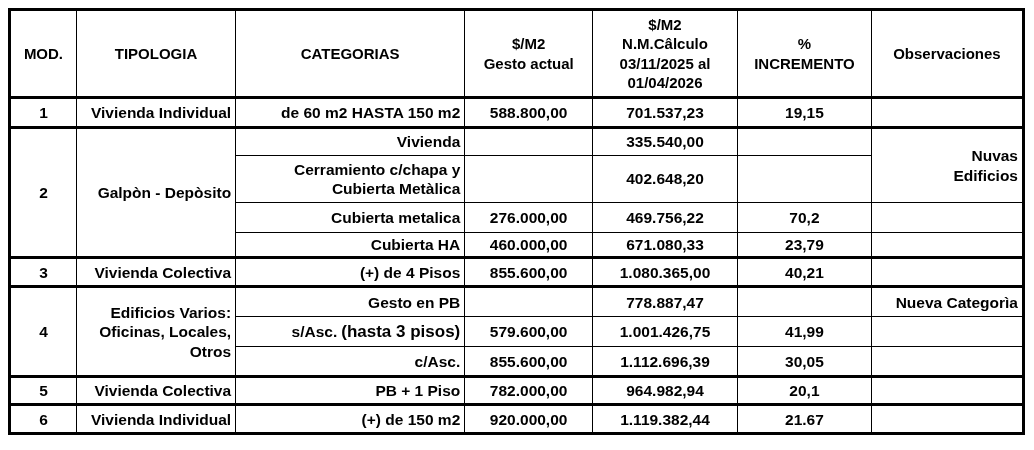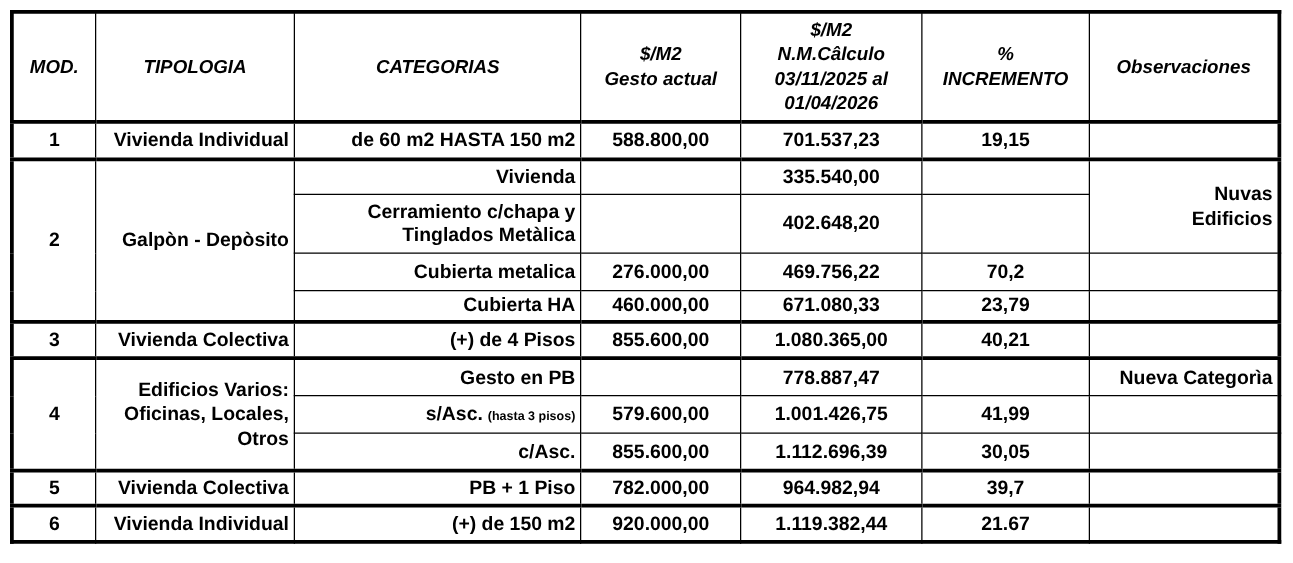--- a/index.html
+++ b/index.html
@@ -28,22 +28,22 @@
     font-size: 15px;
     line-height: 1.3;
     text-align: center;
     white-space: pre-line;
   }
   td { font-size: 15.5px; line-height: 1.25; }
   td.c { text-align: center; }
   td.l { text-align: right; padding-left: 8px; }
   .prewrap { white-space: pre-line; }
   tr.tt > td { border-top: 3px solid #000; }
-  tr.hdr > th { border-bottom: 3px solid #000; font-style: italic; }
-  .note { font-size: 10px; margin-left: 4px; }
+  tr.hdr > th { border-bottom: 3px solid #000; }
+  .note { font-size: 17px; margin-left: 4px; }
 </style>
 </head>
 <body>
 
 <div class="page">
   <table class="price-table">
     <colgroup>
       <col style="width:6.6%">
       <col style="width:15.7%">
       <col style="width:22.6%">
@@ -83,21 +83,21 @@
       <td class="c" rowspan="4">2</td>
       <td class="l" rowspan="4">Galpòn - Depòsito</td>
       <td class="l">Vivienda</td>
       <td class="c"></td>
       <td class="c">335.540,00</td>
       <td class="c"></td>
       <td class="l prewrap" rowspan="2">Nuvas
 Edificios</td>
     </tr>
     <tr style="height:47px">
-      <td class="l">Cerramiento c/chapa y Tinglados Metàlica</td>
+      <td class="l">Cerramiento c/chapa y Cubierta Metàlica</td>
       <td class="c"></td>
       <td class="c">402.648,20</td>
       <td class="c"></td>
     </tr>
     <tr style="height:30px">
       <td class="l">Cubierta metalica</td>
       <td class="c">276.000,00</td>
       <td class="c">469.756,22</td>
       <td class="c">70,2</td>
       <td class="l"></td>
@@ -147,21 +147,21 @@
       <td class="c">30,05</td>
       <td class="l"></td>
     </tr>
 
     <tr class="tt" style="height:28px">
       <td class="c">5</td>
       <td class="l">Vivienda Colectiva</td>
       <td class="l">PB + 1 Piso</td>
       <td class="c">782.000,00</td>
       <td class="c">964.982,94</td>
-      <td class="c">39,7</td>
+      <td class="c">20,1</td>
       <td class="l"></td>
     </tr>
 
     <tr class="tt" style="height:29px">
       <td class="c">6</td>
       <td class="l">Vivienda Individual</td>
       <td class="l">(+) de 150 m2</td>
       <td class="c">920.000,00</td>
       <td class="c">1.119.382,44</td>
       <td class="c">21.67</td>

